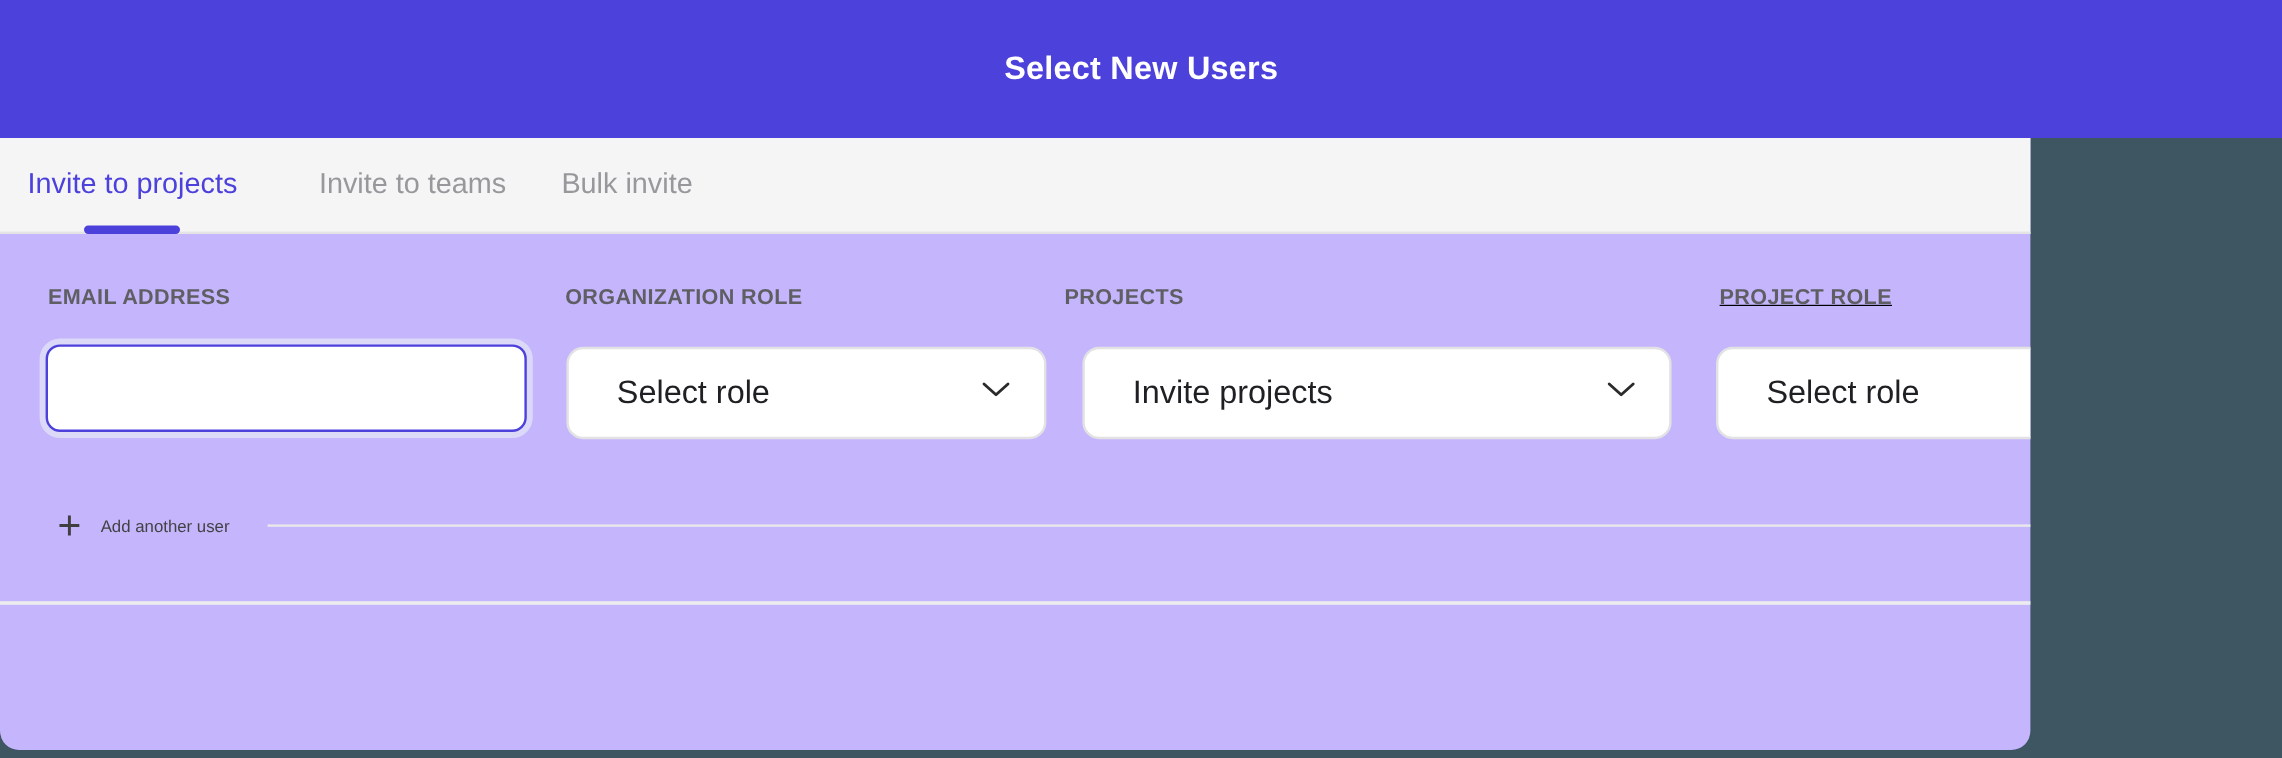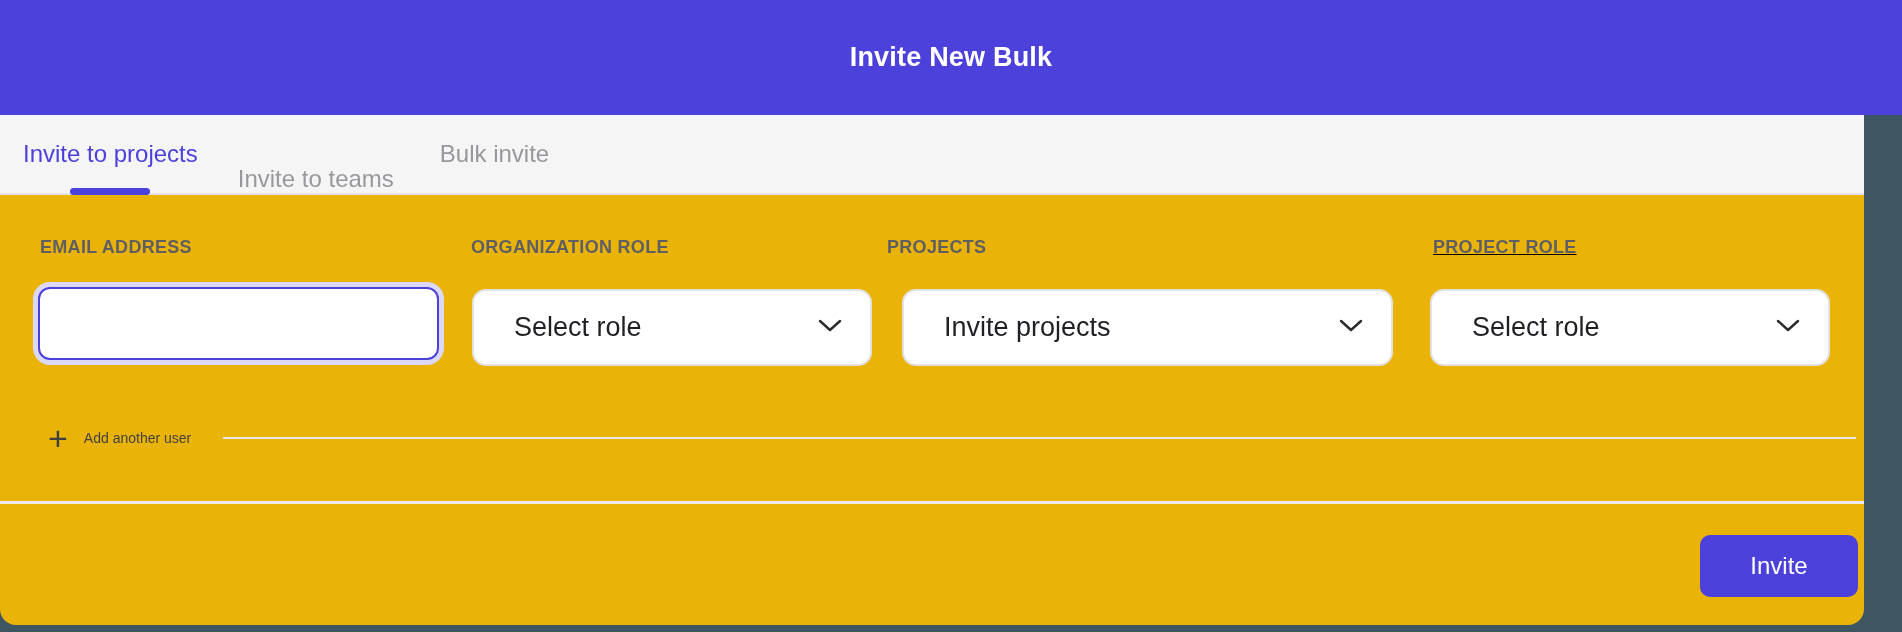--- a/index.html
+++ b/index.html
@@ -16,36 +16,36 @@
     position:absolute;top:0;left:0;width:1902px;height:115px;
     background:#4d41dc;
     display:flex;align-items:center;justify-content:center;
   }
   .header .title{
     color:#ffffff;font-size:27px;font-weight:700;letter-spacing:.2px;
   }
 
   
   .modal-body{
-    position:absolute;top:115px;left:0;width:1864px;height:510px;
-    background:#eab308;border-radius:0 0 16px 16px;overflow:hidden;
+    position:absolute;top:115px;left:0;width:1692px;height:510px;
+    background:#c4b5fd;border-radius:0 0 16px 16px;overflow:hidden;
   }
 
   
   .tabbar{
     position:absolute;top:0;left:0;width:1896px;height:78px;
     background:#f5f5f6;border-bottom:2px solid #e4e4e7;
     display:flex;align-items:center;
   }
   .tab{
     position:relative;height:100%;display:flex;align-items:center;
     font-size:24px;color:#98989c;cursor:pointer;white-space:nowrap;
   }
   .tab-projects{margin-left:23px;}
-  .tab-teams{margin-left:40px;align-items:flex-end;}
+  .tab-teams{margin-left:68px;}
   .tab-bulk{margin-left:46px;}
   .tab.active{color:#4d41dc;font-weight:500;}
   .tab-underline{
     position:absolute;bottom:-2px;left:50%;transform:translateX(-50%);
     width:80px;height:7px;border-radius:4px;background:#4d41dc;
   }
 
   
   .field{position:absolute;}
   .field .label{
@@ -113,21 +113,21 @@
   .btn-invite{
     left:1700px;width:158px;background:#4d41dc;border:none;color:#ffffff;
   }
 </style>
 </head>
 <body>
 
 <div class="stage">
 
   <div class="header">
-    <div class="title">Invite New Bulk</div>
+    <div class="title">Select New Users</div>
   </div>
 
   <div class="modal-body">
 
     <div class="tabbar">
       <div class="tab tab-projects active">
         <span>Invite to projects</span>
         <span class="tab-underline"></span>
       </div>
       <div class="tab tab-teams">

